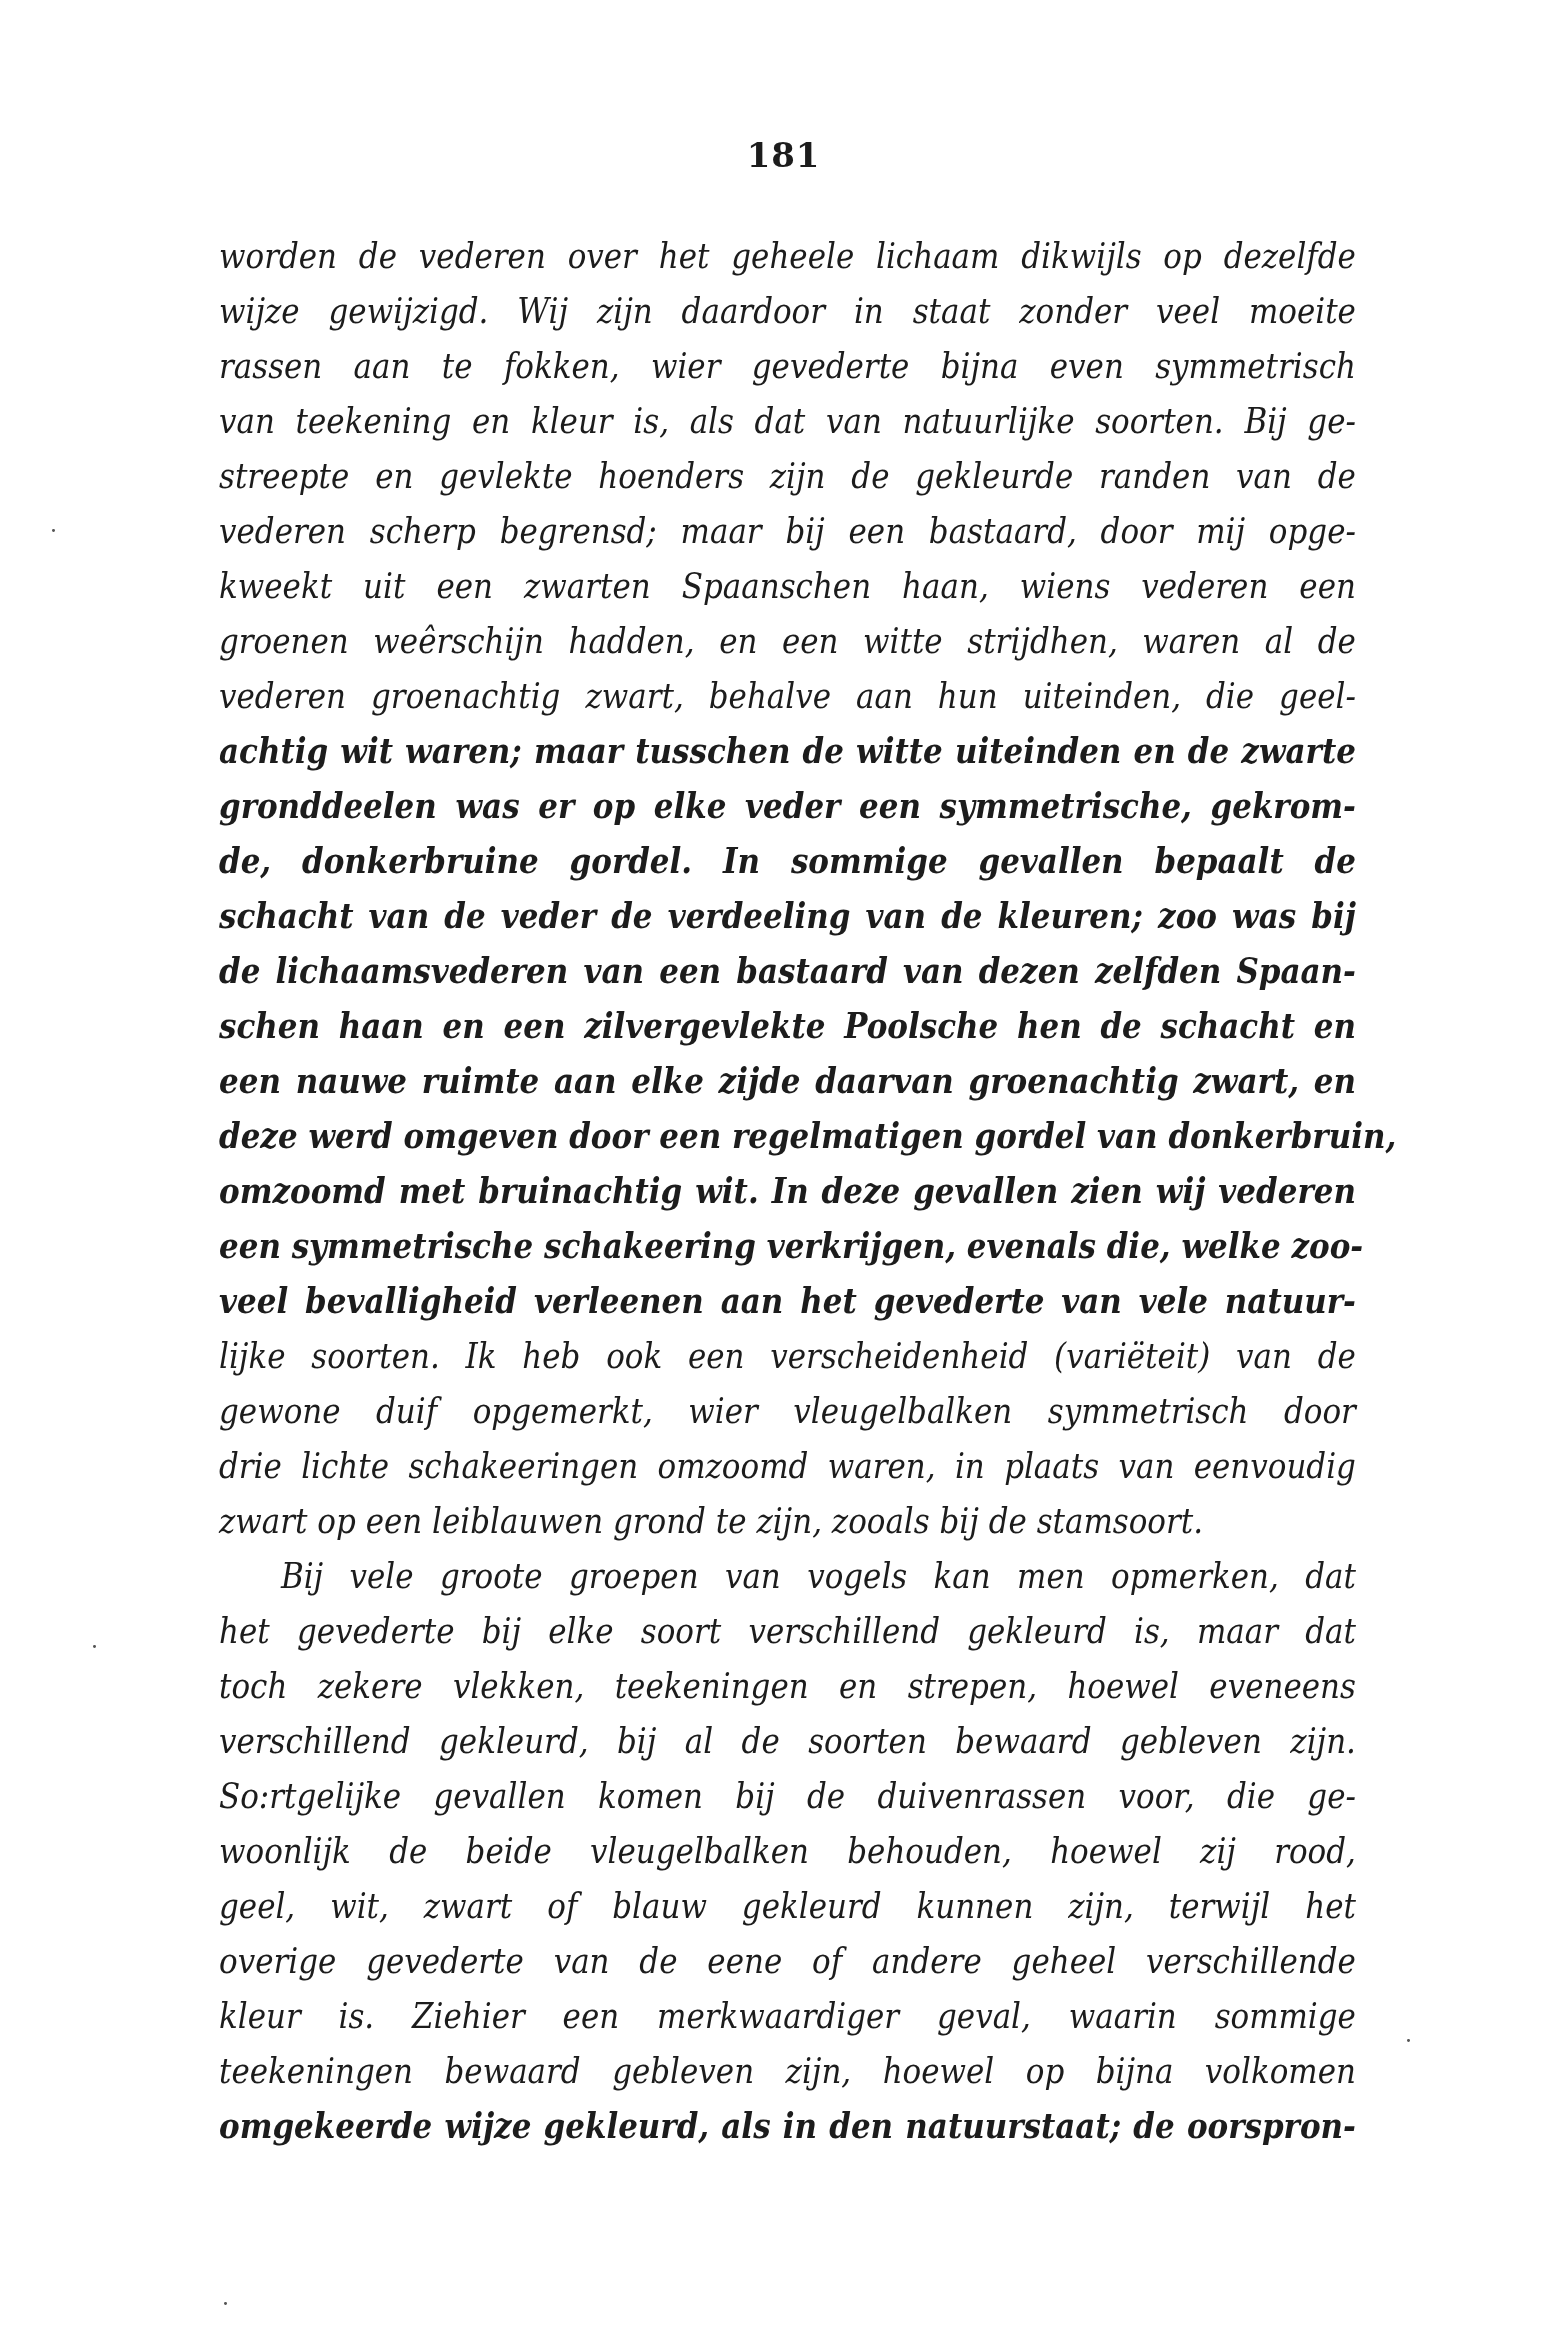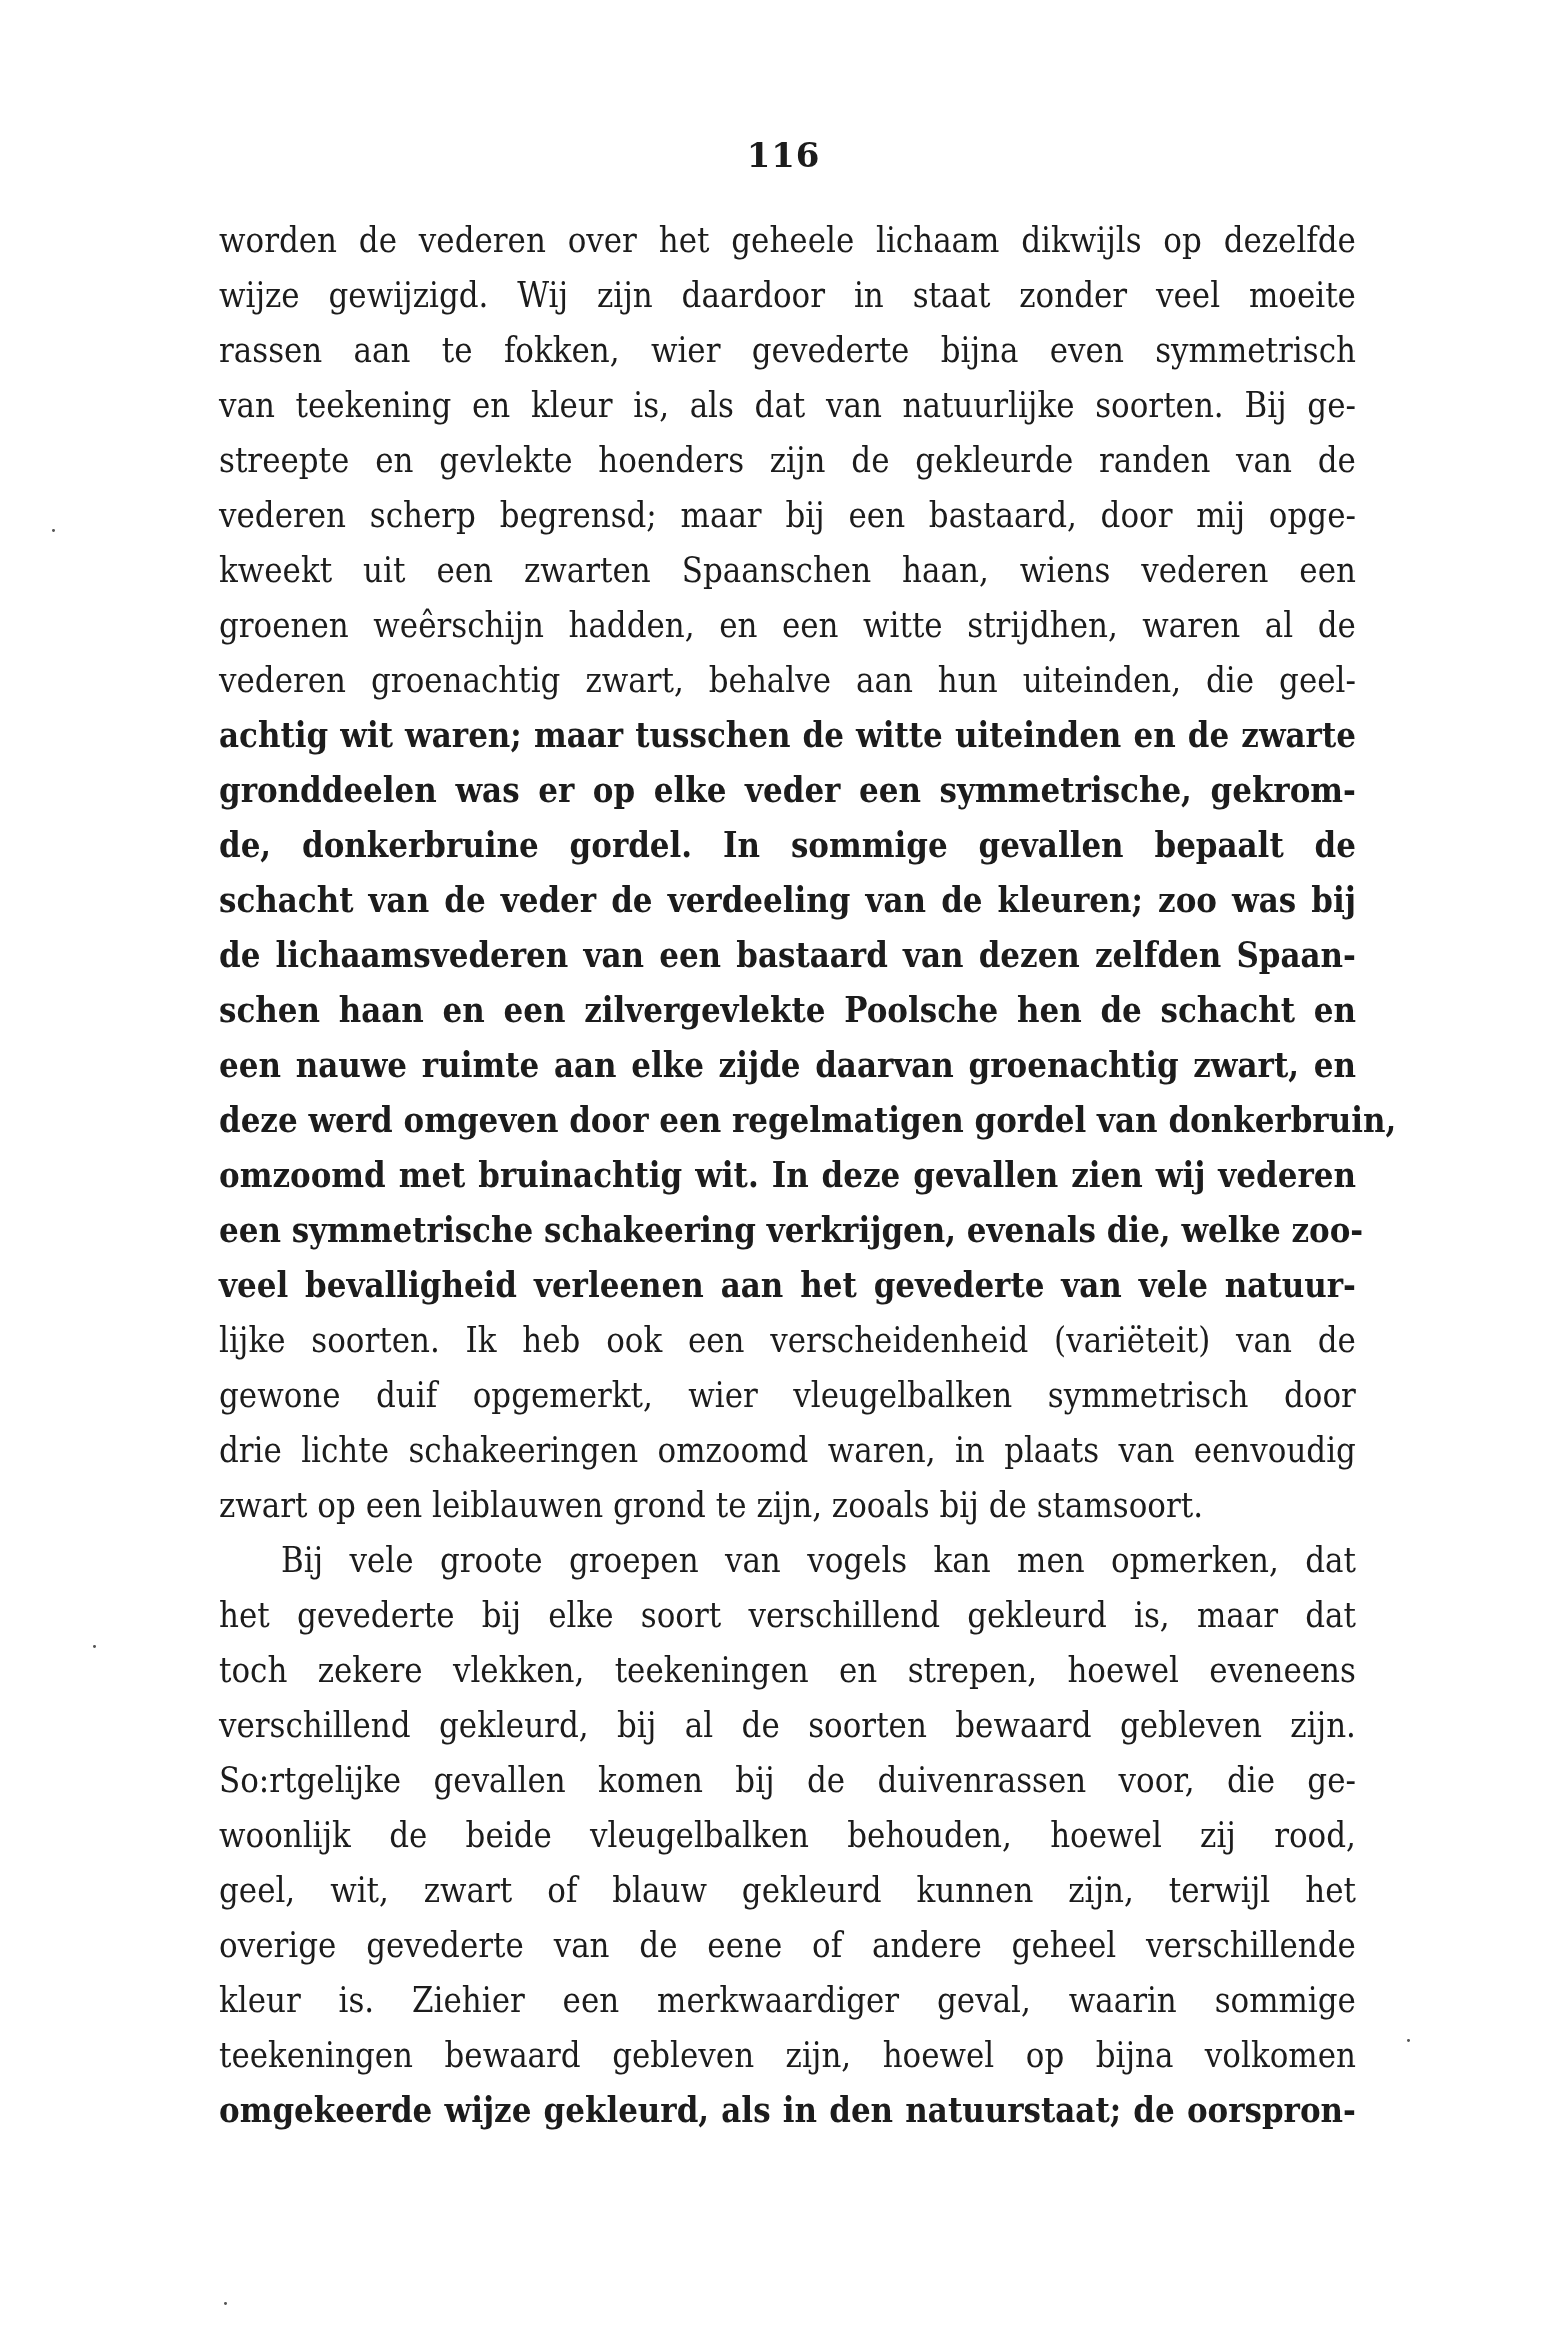--- a/index.html
+++ b/index.html
@@ -22,22 +22,23 @@
       top: 135px;
       left: 0; right: 0;
       text-align: center;
       font-size: 34px;
       font-weight: bold;
       letter-spacing: 0.9px;
     }
     .text-block {
       position: absolute;
       left: 219px;
-      top: 212px;
+      top: 228px;
       width: 1137px;
+      font-style: italic;
     }
     .line {
       display: block;
       height: 55px;
       line-height: 55px;
       font-size: 36px;
       white-space: nowrap;
       text-align: justify;
       text-align-last: justify;
       transform: scaleX(0.86);
@@ -51,21 +52,21 @@
       position: absolute;
       width: 2.8px; height: 2.8px;
       background: #555;
       border-radius: 50%;
     }
   </style>
 </head>
 <body>
 
 <div class="page">
-  <div class="page-number">116</div>
+  <div class="page-number">181</div>
 
   <div class="text-block">
     <span class="line">worden de vederen over het geheele lichaam dikwijls op dezelfde</span>
     <span class="line">wijze gewijzigd. Wij zijn daardoor in staat zonder veel moeite</span>
     <span class="line">rassen aan te fokken, wier gevederte bijna even symmetrisch</span>
     <span class="line">van teekening en kleur is, als dat van natuurlijke soorten. Bij ge-</span>
     <span class="line">streepte en gevlekte hoenders zijn de gekleurde randen van de</span>
     <span class="line">vederen scherp begrensd; maar bij een bastaard, door mij opge-</span>
     <span class="line">kweekt uit een zwarten Spaanschen haan, wiens vederen een</span>
     <span class="line">groenen weêrschijn hadden, en een witte strijdhen, waren al de</span>

